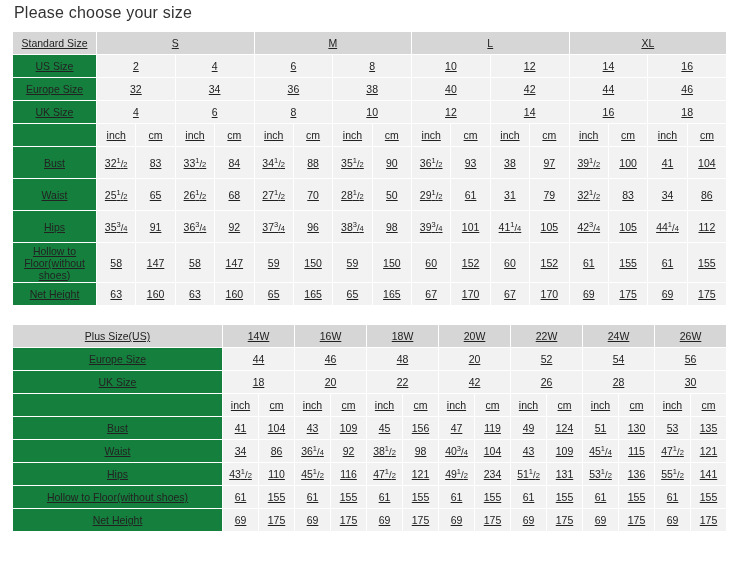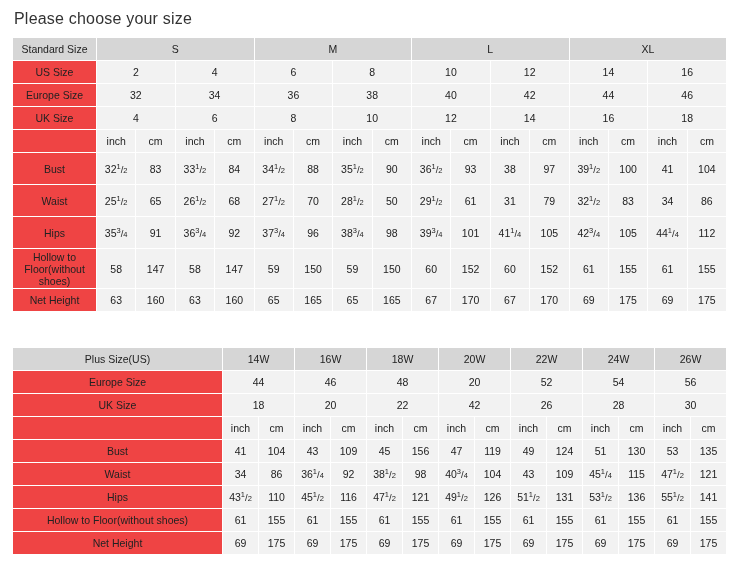--- a/index.html
+++ b/index.html
@@ -17,44 +17,45 @@
   .page {
     position: relative;
     width: 738px;
     height: 563px;
     box-sizing: border-box;
     padding: 0 12px;
   }
   .page-title {
     font-size: 16px;
     color: #333;
-    padding: 10px 0 9px 2px;
+    padding: 4px 0 9px 2px;
     letter-spacing: 0.2px;
   }
   table {
     border-collapse: collapse;
     table-layout: fixed;
     width: 714px;
     font-size: 10.5px;
     color: #222;
+    text-decoration: underline;
   }
   td, th {
     border: 1px solid #ffffff;
     text-align: center;
     vertical-align: middle;
     font-weight: normal;
     padding: 0;
     height: 22px;
     background: #e8e8e8;
   }
   .hdr {
     background: #d6d6d6;
   }
   .lbl {
-    background: #ef4444;
+    background: #15803d;
   }
   .val {
     background: #f2f2f2;
   }
   .tall {
     height: 32px;
   }
   .tall2 {
     height: 40px;
   }
@@ -66,21 +67,20 @@
     line-height: 0;
   }
   .frac sup { vertical-align: 4px; }
   .frac sub { vertical-align: 0px; }
   .slash { font-size: 9.5px; }
   .gap {
     height: 18px;
   }
   #t2 {
     font-size: 10.5px;
-    margin-top: 17px;
   }
 </style>
 </head>
 <body>
 
 <div class="page">
 
   <div class="page-title">Please choose your size</div>
 
   <table id="t1">
@@ -337,21 +337,21 @@
       </tr>
       <tr>
         <td class="lbl">Hips</td>
         <td class="val frac">43<sup>1</sup><span class="slash">/</span><sub>2</sub></td>
         <td class="val frac">110</td>
         <td class="val frac">45<sup>1</sup><span class="slash">/</span><sub>2</sub></td>
         <td class="val frac">116</td>
         <td class="val frac">47<sup>1</sup><span class="slash">/</span><sub>2</sub></td>
         <td class="val frac">121</td>
         <td class="val frac">49<sup>1</sup><span class="slash">/</span><sub>2</sub></td>
-        <td class="val frac">126</td>
+        <td class="val frac">234</td>
         <td class="val frac">51<sup>1</sup><span class="slash">/</span><sub>2</sub></td>
         <td class="val frac">131</td>
         <td class="val frac">53<sup>1</sup><span class="slash">/</span><sub>2</sub></td>
         <td class="val frac">136</td>
         <td class="val frac">55<sup>1</sup><span class="slash">/</span><sub>2</sub></td>
         <td class="val frac">141</td>
       </tr>
       <tr>
         <td class="lbl">Hollow to Floor(without shoes)</td>
         <td class="val">61</td>

